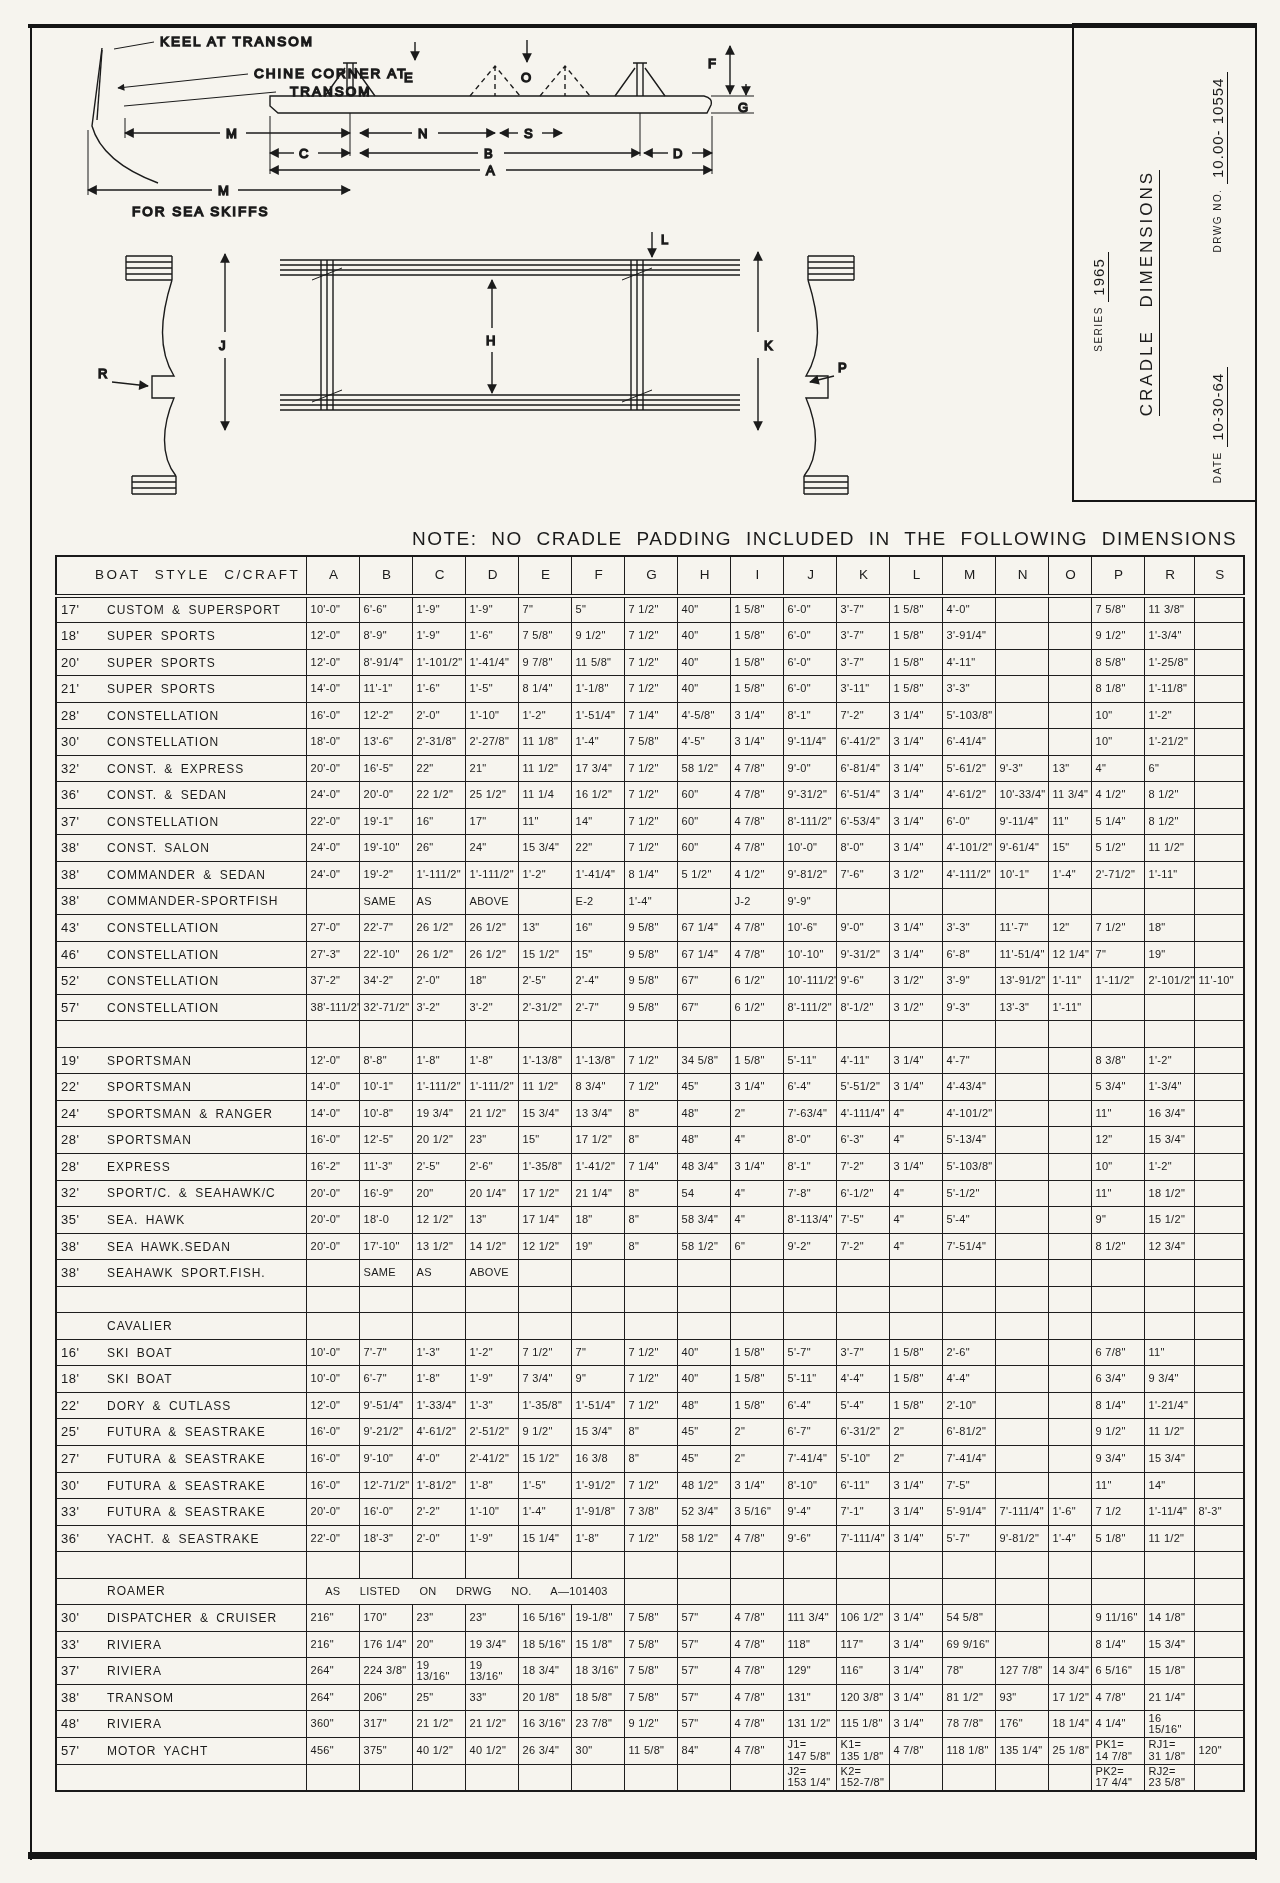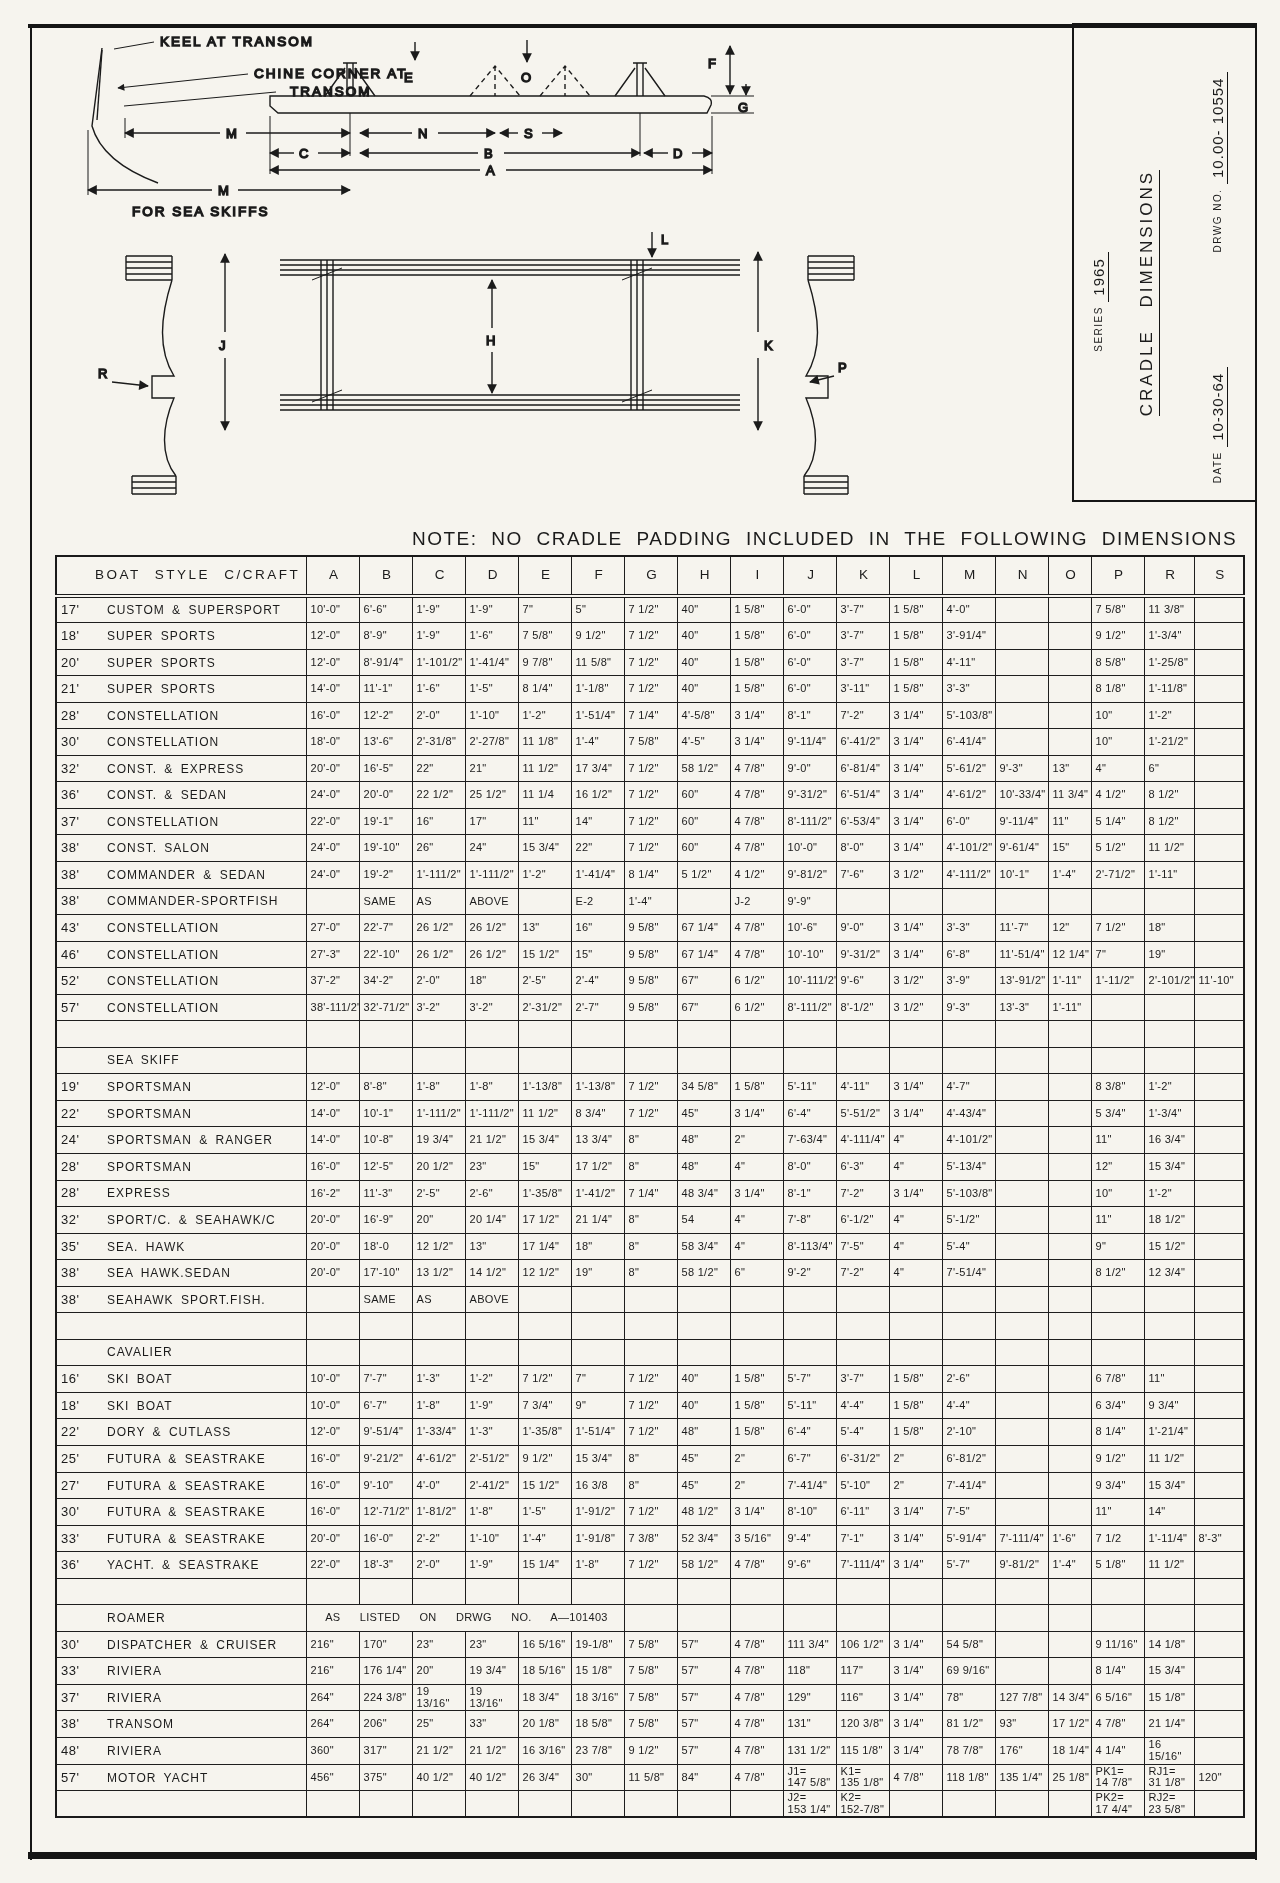--- a/index.html
+++ b/index.html
@@ -578,41 +578,20 @@
         <td></td>
         <td></td>
         <td></td>
         <td></td>
         <td></td>
         <td></td>
         <td></td>
         <td></td>
       </tr>
       <tr>
-        <td class="cname"><span class="sz"></span><span class="nm">SEA SKIFF</span></td>
-        <td></td>
-        <td></td>
-        <td></td>
-        <td></td>
-        <td></td>
-        <td></td>
-        <td></td>
-        <td></td>
-        <td></td>
-        <td></td>
-        <td></td>
-        <td></td>
-        <td></td>
-        <td></td>
-        <td></td>
-        <td></td>
-        <td></td>
-        <td></td>
-      </tr>
-      <tr>
         <td class="cname"><span class="sz">19'</span><span class="nm">SPORTSMAN</span></td>
         <td>12'-0"</td>
         <td>8'-8"</td>
         <td>1'-8"</td>
         <td>1'-8"</td>
         <td>1'-13/8"</td>
         <td>1'-13/8"</td>
         <td>7 1/2"</td>
         <td>34 5/8"</td>
         <td>1 5/8"</td>

